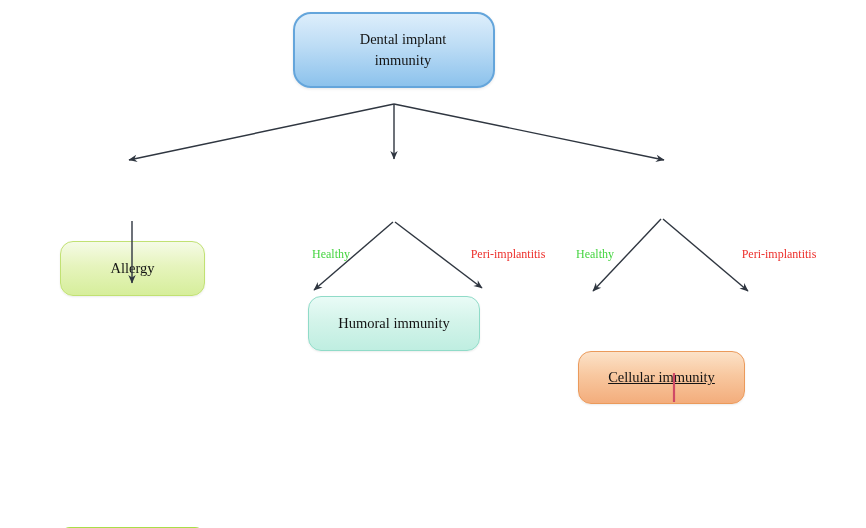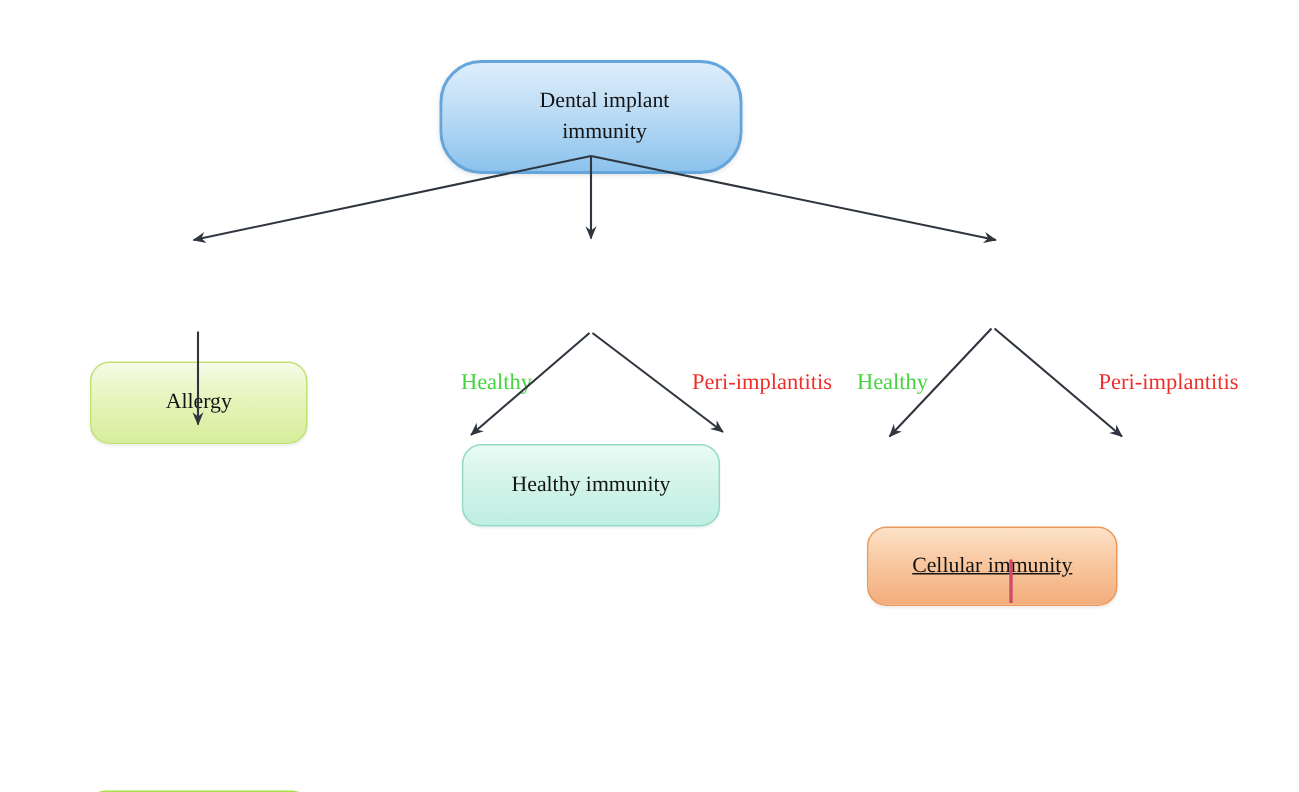--- a/index.html
+++ b/index.html
@@ -4,23 +4,23 @@
 <style>
   html,body{margin:0;padding:0;background:#ffffff;}
   #stage{
     position:relative;width:866px;height:528px;background:#ffffff;overflow:hidden;
     font-family:"Liberation Serif","DejaVu Serif",serif;color:#141414;
   }
   .box{position:absolute;box-sizing:border-box;display:flex;align-items:center;justify-content:center;text-align:center;}
   .rounded{border-radius:13px;}
   
   .root-box{
-    left:293px;top:40px;width:202px;height:76px;
+    left:293px;top:12px;width:202px;height:76px;
     background:linear-gradient(to bottom,#ddeefb 0%,#bcdcf5 45%,#8cc2ec 100%);
-    border:2px solid #64a5db;border-radius:28px;
+    border:2px solid #64a5db;border-radius:18px;
     font-size:14.5px;line-height:21px;box-shadow:0 1px 3px rgba(0,0,0,.10);padding-left:18px;
   }
   
   .allergy-box{
     left:60px;top:165px;width:145px;height:55px;
     background:linear-gradient(to bottom,#f5fbe6 0%,#e6f4bd 45%,#d6ee9b 100%);
     border:1.5px solid #c1e173;font-size:14.5px;box-shadow:0 1px 2px rgba(0,0,0,.08);
   }
   .humoral-box{
     left:308px;top:165px;width:172px;height:55px;
@@ -31,21 +31,21 @@
     left:578px;top:165px;width:167px;height:53px;
     background:linear-gradient(to bottom,#fce2c8 0%,#f8c8a0 45%,#f3ad7c 100%);
     border:1.5px solid #eb9a5b;font-size:14.5px;box-shadow:0 1px 2px rgba(0,0,0,.08);text-decoration:underline;
   }
   
   .type4-box{
     left:60px;top:288px;width:145px;height:60px;background:#ffffff;
     border:2px solid #a8de48;border-radius:10px;font-size:13.5px;line-height:18px;
   }
   
-  .edge-label{position:absolute;transform:translateX(-50%);font-size:15px;white-space:nowrap;}
+  .edge-label{position:absolute;transform:translateX(-50%);font-size:12px;white-space:nowrap;}
   .green{color:#45d440;}
   .red{color:#ed2f2b;margin-left:20px;}
   svg.overlay{position:absolute;left:0;top:0;z-index:10;pointer-events:none;}
   .lvl{position:relative;z-index:2;}
 </style>
 </head>
 <body>
 
 <div id="stage">
 
@@ -72,21 +72,21 @@
     <div>
       <span style="display:block">Dental implant</span>
       <span style="display:block">immunity</span>
     </div>
   </div>
 
   <div class="box rounded allergy-box lvl">
     <span>Allergy</span>
   </div>
   <div class="box rounded humoral-box lvl">
-    <span>Healthy immunity</span>
+    <span>Humoral immunity</span>
   </div>
   <div class="box rounded cellular-box lvl">
     <span>Cellular immunity</span>
   </div>
 
   <div class="edge-label green" style="left:331px;top:247px;">Healthy</div>
   <div class="edge-label red" style="left:488px;top:247px;">Peri-implantitis</div>
   <div class="edge-label green" style="left:595px;top:247px;">Healthy</div>
   <div class="edge-label red" style="left:759px;top:247px;">Peri-implantitis</div>
 

